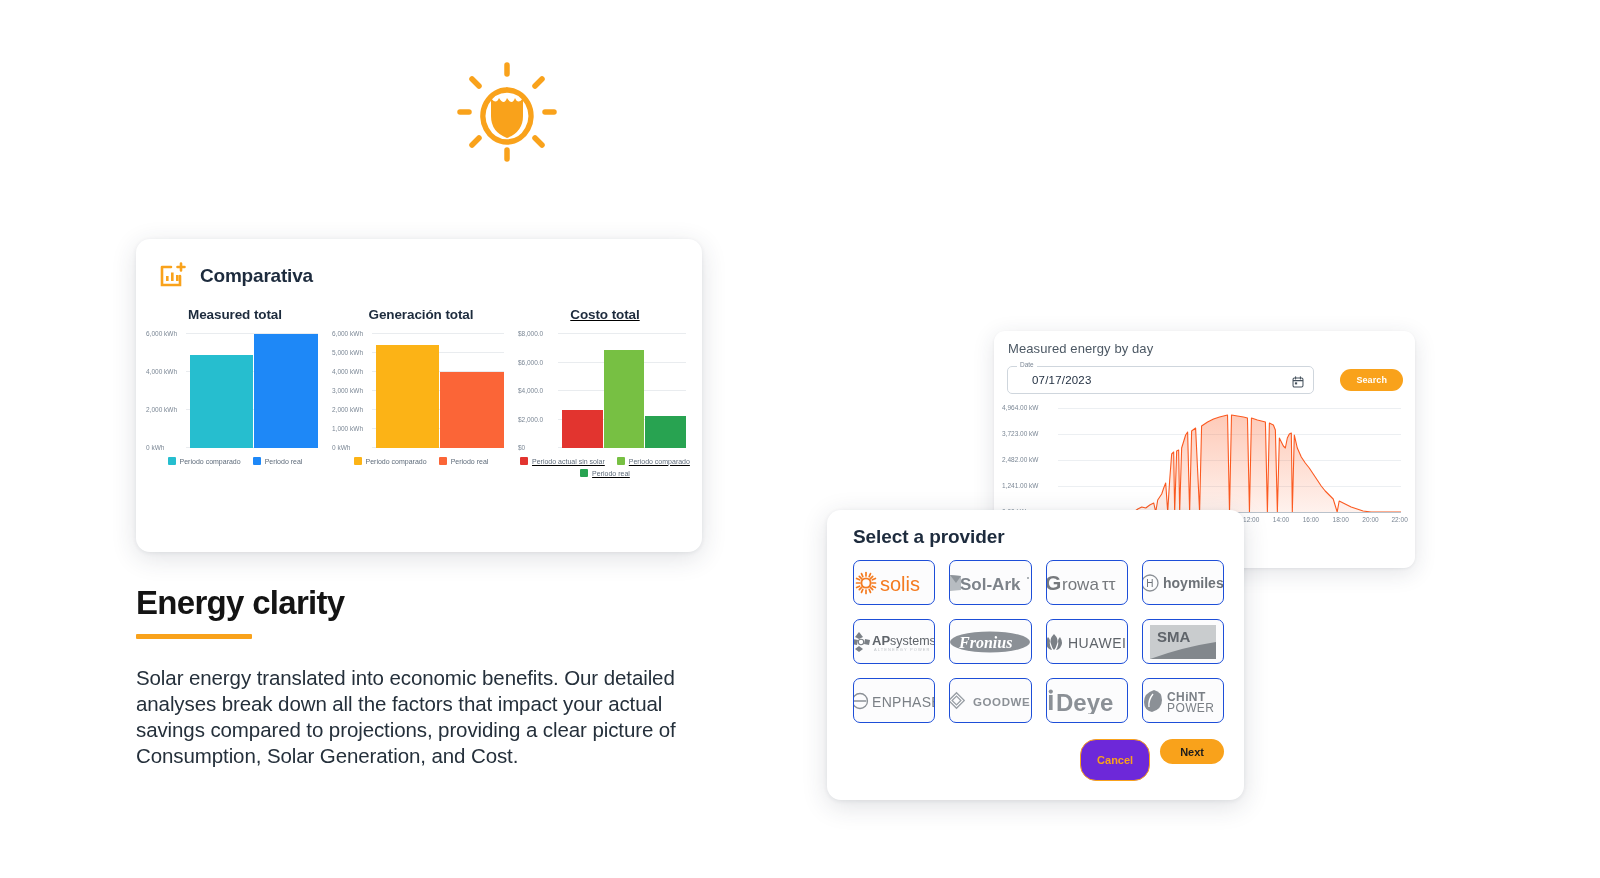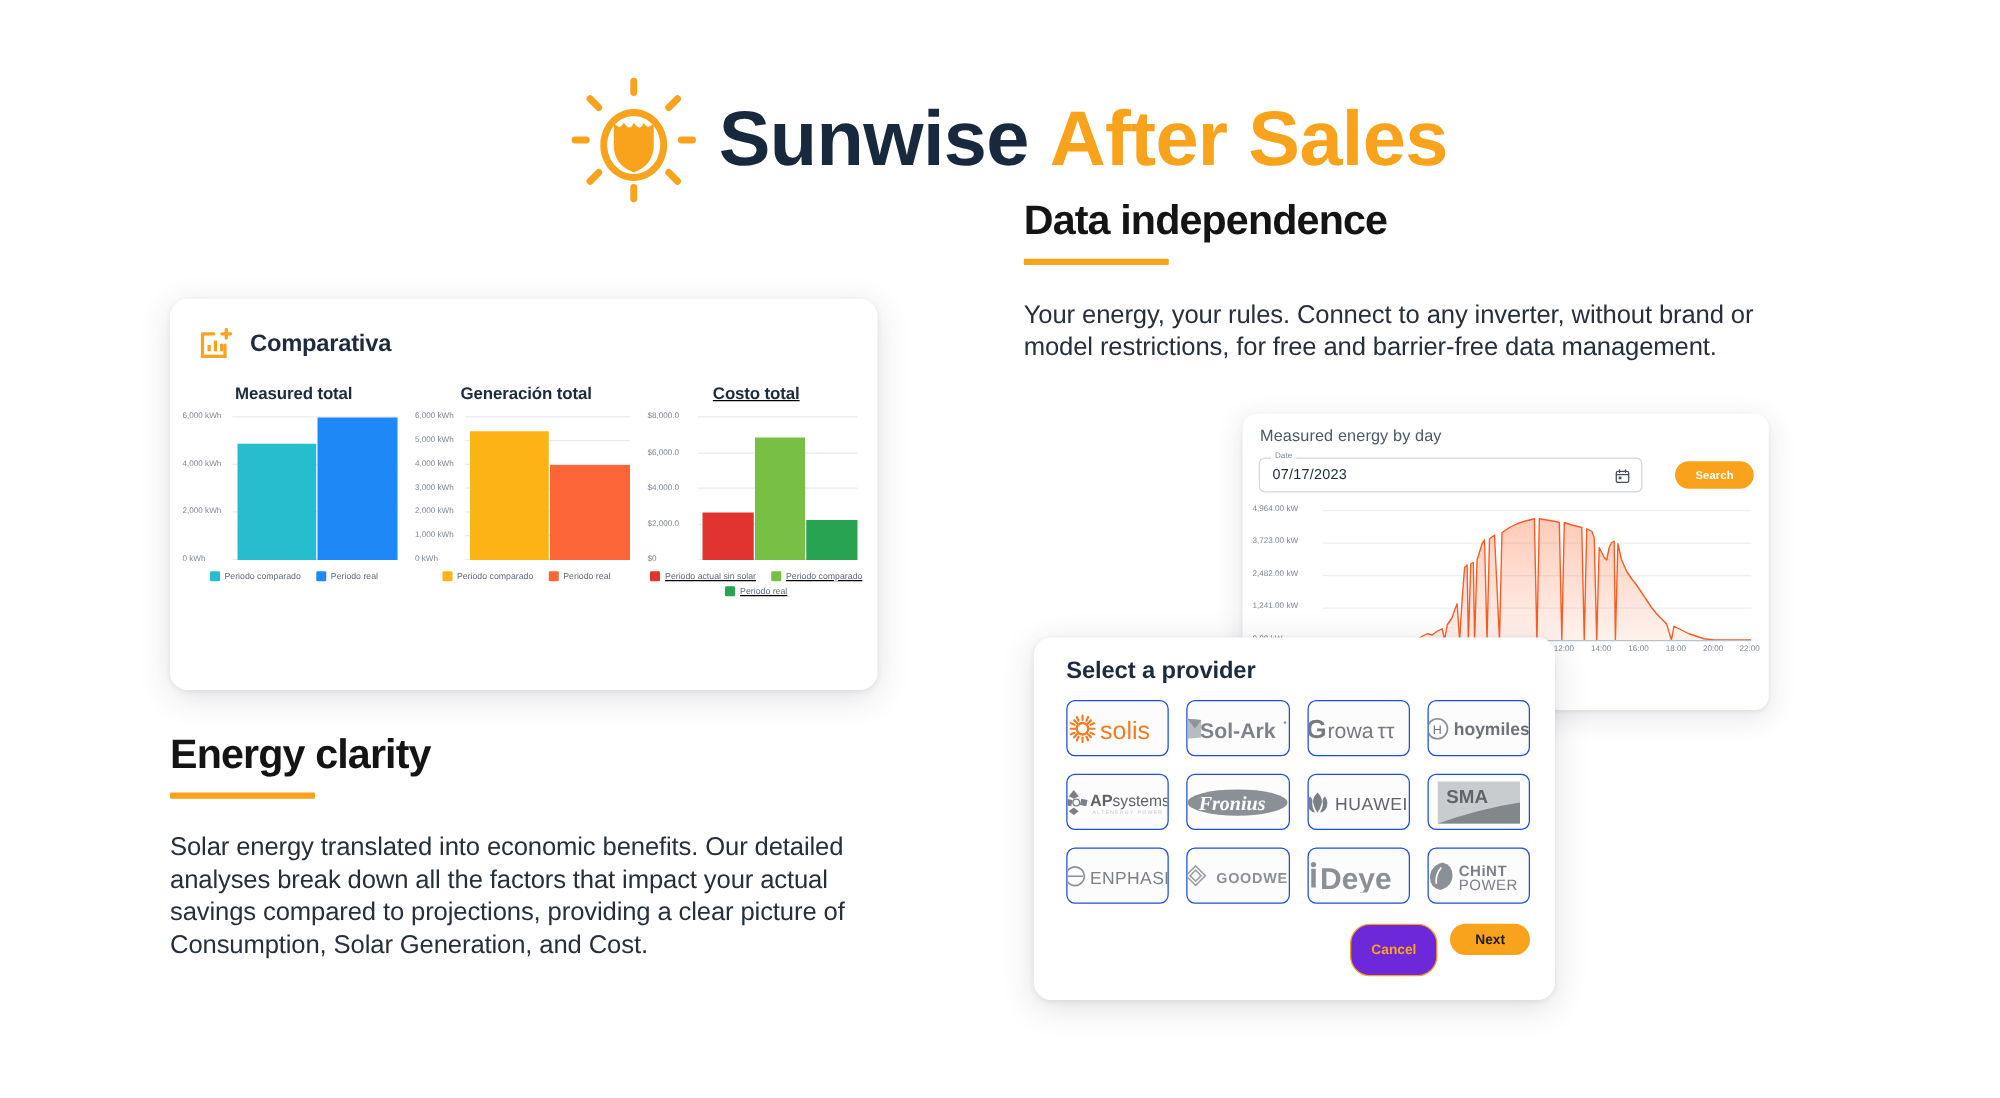--- a/index.html
+++ b/index.html
@@ -100,21 +100,21 @@
     box-shadow: 0 5px 22px rgba(40,50,70,0.13), 0 1px 3px rgba(40,50,70,0.07);
     overflow: hidden;
   }
   .energy-title {
     font-size: 13px; color: #4c5864; padding: 10px 0 0 14px; letter-spacing: 0.1px;
   }
   .date-row { display: flex; align-items: center; gap: 10px; padding: 10px 12px 0 13px; }
   .date-field {
     position: relative; flex: 1 1 auto; height: 28px;
     border: 1px solid #cfd6dd; border-radius: 5px;
-    display: flex; align-items: center; padding: 0 10px;
+    display: flex; align-items: center; padding: 0 24px;
   }
   .date-legend {
     position: absolute; top: -6px; left: 9px; background:#fff;
     font-size: 6.5px; color: #7b8795; padding: 0 3px;
   }
   .date-value { font-size: 11.5px; color: #1d2b3d; letter-spacing: 0.2px; }
   .cal-icon { position: absolute; right: 9px; top: 50%; transform: translateY(-50%); width: 12px; height: 12px; }
   .search-btn {
     background: #f9a21b; color: #fff; border: none; border-radius: 14px;
     height: 22px; padding: 0 16px; font-size: 9px; font-weight: 700;
@@ -189,23 +189,20 @@
           <line x1="17" y1="19" x2="24" y2="26"></line>
           <line x1="80" y1="78" x2="87" y2="85"></line>
           <line x1="5" y1="52" x2="14" y2="52"></line>
           <line x1="90" y1="52" x2="99" y2="52"></line>
           <line x1="17" y1="85" x2="24" y2="78"></line>
           <line x1="80" y1="26" x2="87" y2="19"></line>
         </g>
         <path d="M36 38 q5 7 8 0 q5 8 8 0 q5 8 8 0 q3 7 8 0 v18 q0 16 -16 22 q-16 -6 -16 -22 z" fill="#f9a21b"></path>
       </svg>
     </span>
-    <div class="brand-text">
-      <span class="t1">Sunwise</span><span>&nbsp;</span><span class="t2">After Sales</span>
-    </div>
   </div>
 
   <div class="card-comparativa">
     <div class="comp-head">
       <span class="comp-icon">
         <svg viewBox="0 0 30 30" width="30" height="30" aria-hidden="true">
           <path d="M4 6 h9 M4 6 v18 h18 v-9" stroke="#f9a21b" stroke-width="2.6" fill="none" stroke-linecap="round"></path>
           <rect x="8" y="15" width="2.6" height="5" fill="#f9a21b"></rect>
           <rect x="13" y="11.5" width="2.6" height="8.5" fill="#f9a21b"></rect>
           <rect x="18" y="14" width="2.6" height="6" fill="#f9a21b"></rect>
@@ -322,25 +319,20 @@
 
     </div>
   </div>
 
   <div class="left-copy">
     <h2 class="section-h">Energy clarity</h2>
     <div class="h-rule"></div>
     <p class="section-p">Solar energy translated into economic benefits. Our detailed analyses break down all the factors that impact your actual savings compared to projections, providing a clear picture of Consumption, Solar Generation, and Cost.</p>
   </div>
 
-  <div class="right-copy">
-    <h2 class="section-h">Data independence</h2>
-    <div class="h-rule"></div>
-    <p class="section-p">Your energy, your rules. Connect to any inverter, without brand or model restrictions, for free and barrier-free data management.</p>
-  </div>
 
   <div class="card-energy">
     <div class="energy-title">Measured energy by day</div>
     <div class="date-row">
       <div class="date-field">
         <span class="date-legend">Date</span>
         <span class="date-value">07/17/2023</span>
         <span class="cal-icon">
           <svg viewBox="0 0 14 14" width="12" height="12" aria-hidden="true">
             <rect x="1.2" y="2.4" width="11.6" height="10.4" rx="1.6" fill="none" stroke="#44505c" stroke-width="1.2"></rect>

